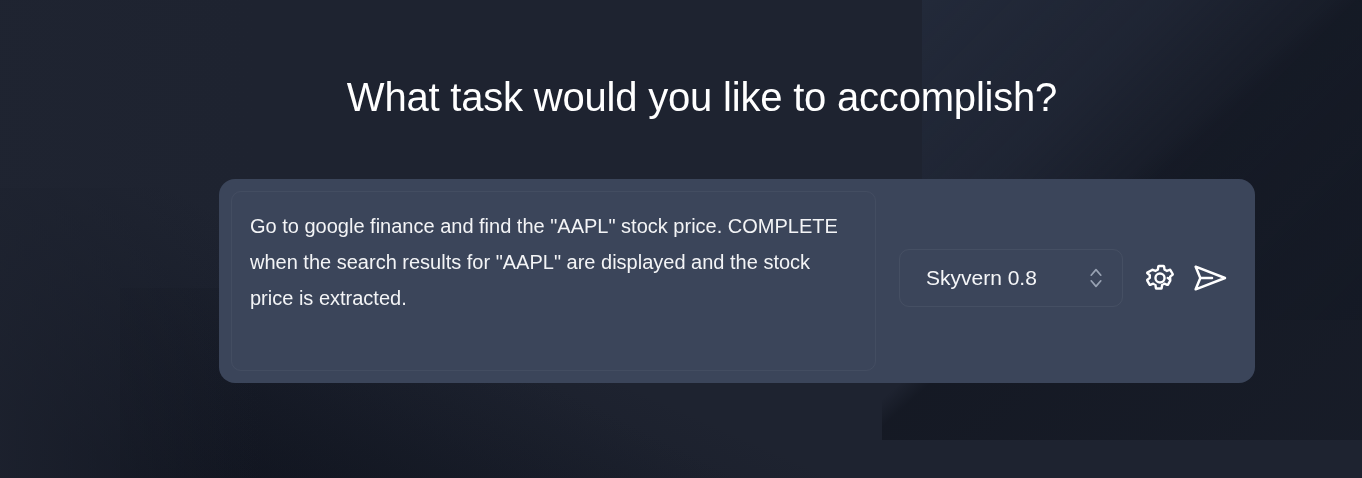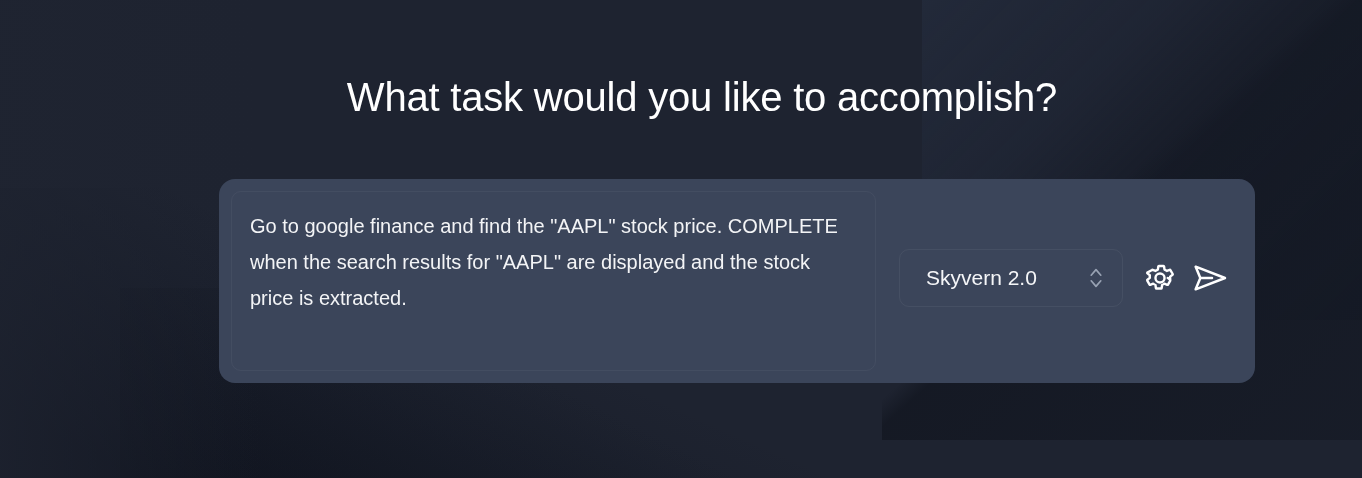--- a/index.html
+++ b/index.html
@@ -224,21 +224,21 @@
 
   <div class="prompt-card">
 
     <div class="task-input-wrap">
       <textarea class="task-input" placeholder="What task would you like to accomplish?" style="">Go to google finance and find the "AAPL" stock price. COMPLETE when the search results for "AAPL" are displayed and the stock price is extracted.</textarea>
     </div>
 
     <div class="controls">
 
       <div class="model-select">
-        <span class="model-select-label">Skyvern 2.0</span>
+        <span class="model-select-label">Skyvern 0.8</span>
         <span class="stepper-icon">
           <svg viewBox="0 0 16 28" fill="none" xmlns="http://www.w3.org/2000/svg">
             <path d="M3.2 11.2 L8 5.6 L12.8 11.2" stroke="currentColor" stroke-width="1.7" stroke-linecap="round" stroke-linejoin="round"></path>
             <path d="M3.2 16.8 L8 22.4 L12.8 16.8" stroke="currentColor" stroke-width="1.7" stroke-linecap="round" stroke-linejoin="round"></path>
           </svg>
         </span>
       </div>
 
       <button class="icon-btn gear-btn">
         <span class="gear-icon">

